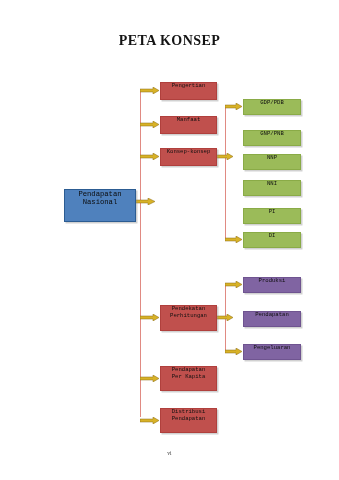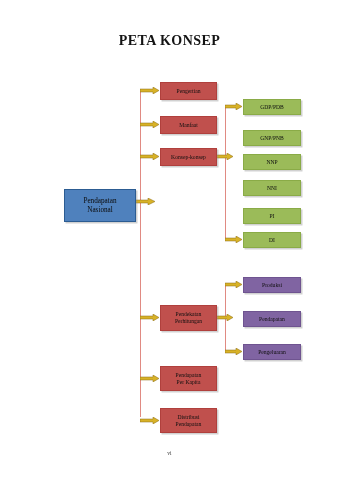--- a/index.html
+++ b/index.html
@@ -46,24 +46,24 @@
     font-family: "Liberation Serif", serif;
     font-size: 5.5px;
     color: #3a3a3a;
   }
 
   
   .node {
     position: absolute;
     box-sizing: border-box;
     display: flex;
-    align-items: center;
+    align-items: flex-start;
     justify-content: center;
     text-align: center;
-    font-family: Liberation Serif, serif;
+    font-family: Liberation Mono, monospace;
     color: #101010;
     line-height: 1.18;
     box-shadow: 1.5px 1.5px 0 rgba(140,140,140,0.40);
   }
 
   .node .label {
     display: block;
     width: 100%;
     padding: 0 2px;
     white-space: pre-line;

